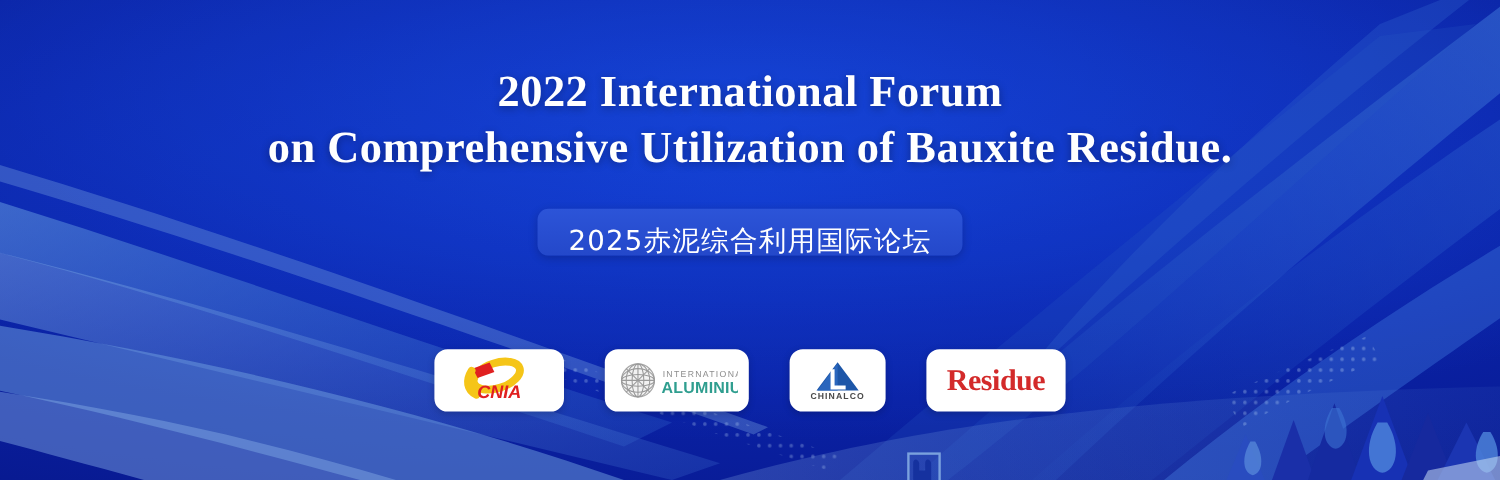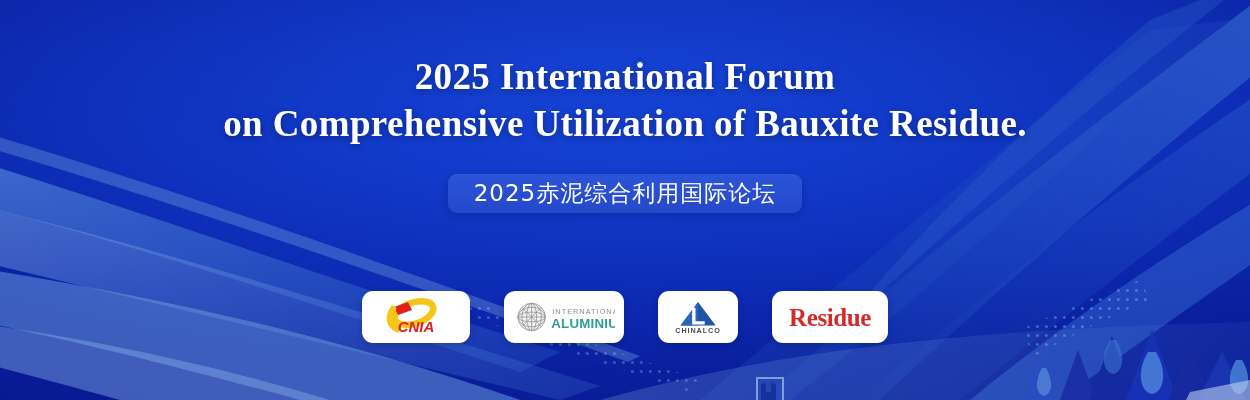--- a/index.html
+++ b/index.html
@@ -67,21 +67,21 @@
     font-size: 37px;
     line-height: 47px;
     white-space: nowrap;
   }
 
   .subtitle-pill {
     margin-top: 27px;
     height: 39px;
     padding: 0 26px;
     display: inline-flex;
-    align-items: center;
+    align-items: flex-end;
     justify-content: center;
     border-radius: 9px;
     background: linear-gradient(180deg, #2c54d8 0%, #2448ca 100%);
     box-shadow: 0 2px 8px rgba(0,0,0,.20);
   }
   .subtitle-text {
     color: #ffffff;
     font-size: 23px;
     font-weight: 400;
     letter-spacing: 1px;
@@ -201,21 +201,21 @@
     <g opacity=".95">
       <rect x="757" y="378" width="26" height="24" fill="none" stroke="#7fa6e0" stroke-width="2"></rect>
       <path d="M761,402 L761,386 C761,382 765,382 766,386 L766,392 L771,392 L771,386 C771,382 775,382 776,386 L776,402 Z" fill="#14309e"></path>
     </g>
     <polygon points="1190,392 1250,380 1250,400 1186,400" fill="#c9dcf4" opacity=".55"></polygon>
   </svg>
 
   <div class="content">
 
     <div class="title-block">
-      <div class="title-line1">2025 International Forum</div>
+      <div class="title-line1">2022 International Forum</div>
       <div class="title-line2">on Comprehensive Utilization of Bauxite Residue.</div>
     </div>
 
     <div class="subtitle-pill">
       <span class="subtitle-text">2025赤泥综合利用国际论坛</span>
     </div>
 
     <div class="logo-row">
 
       <div class="logo-card card-cnia">

